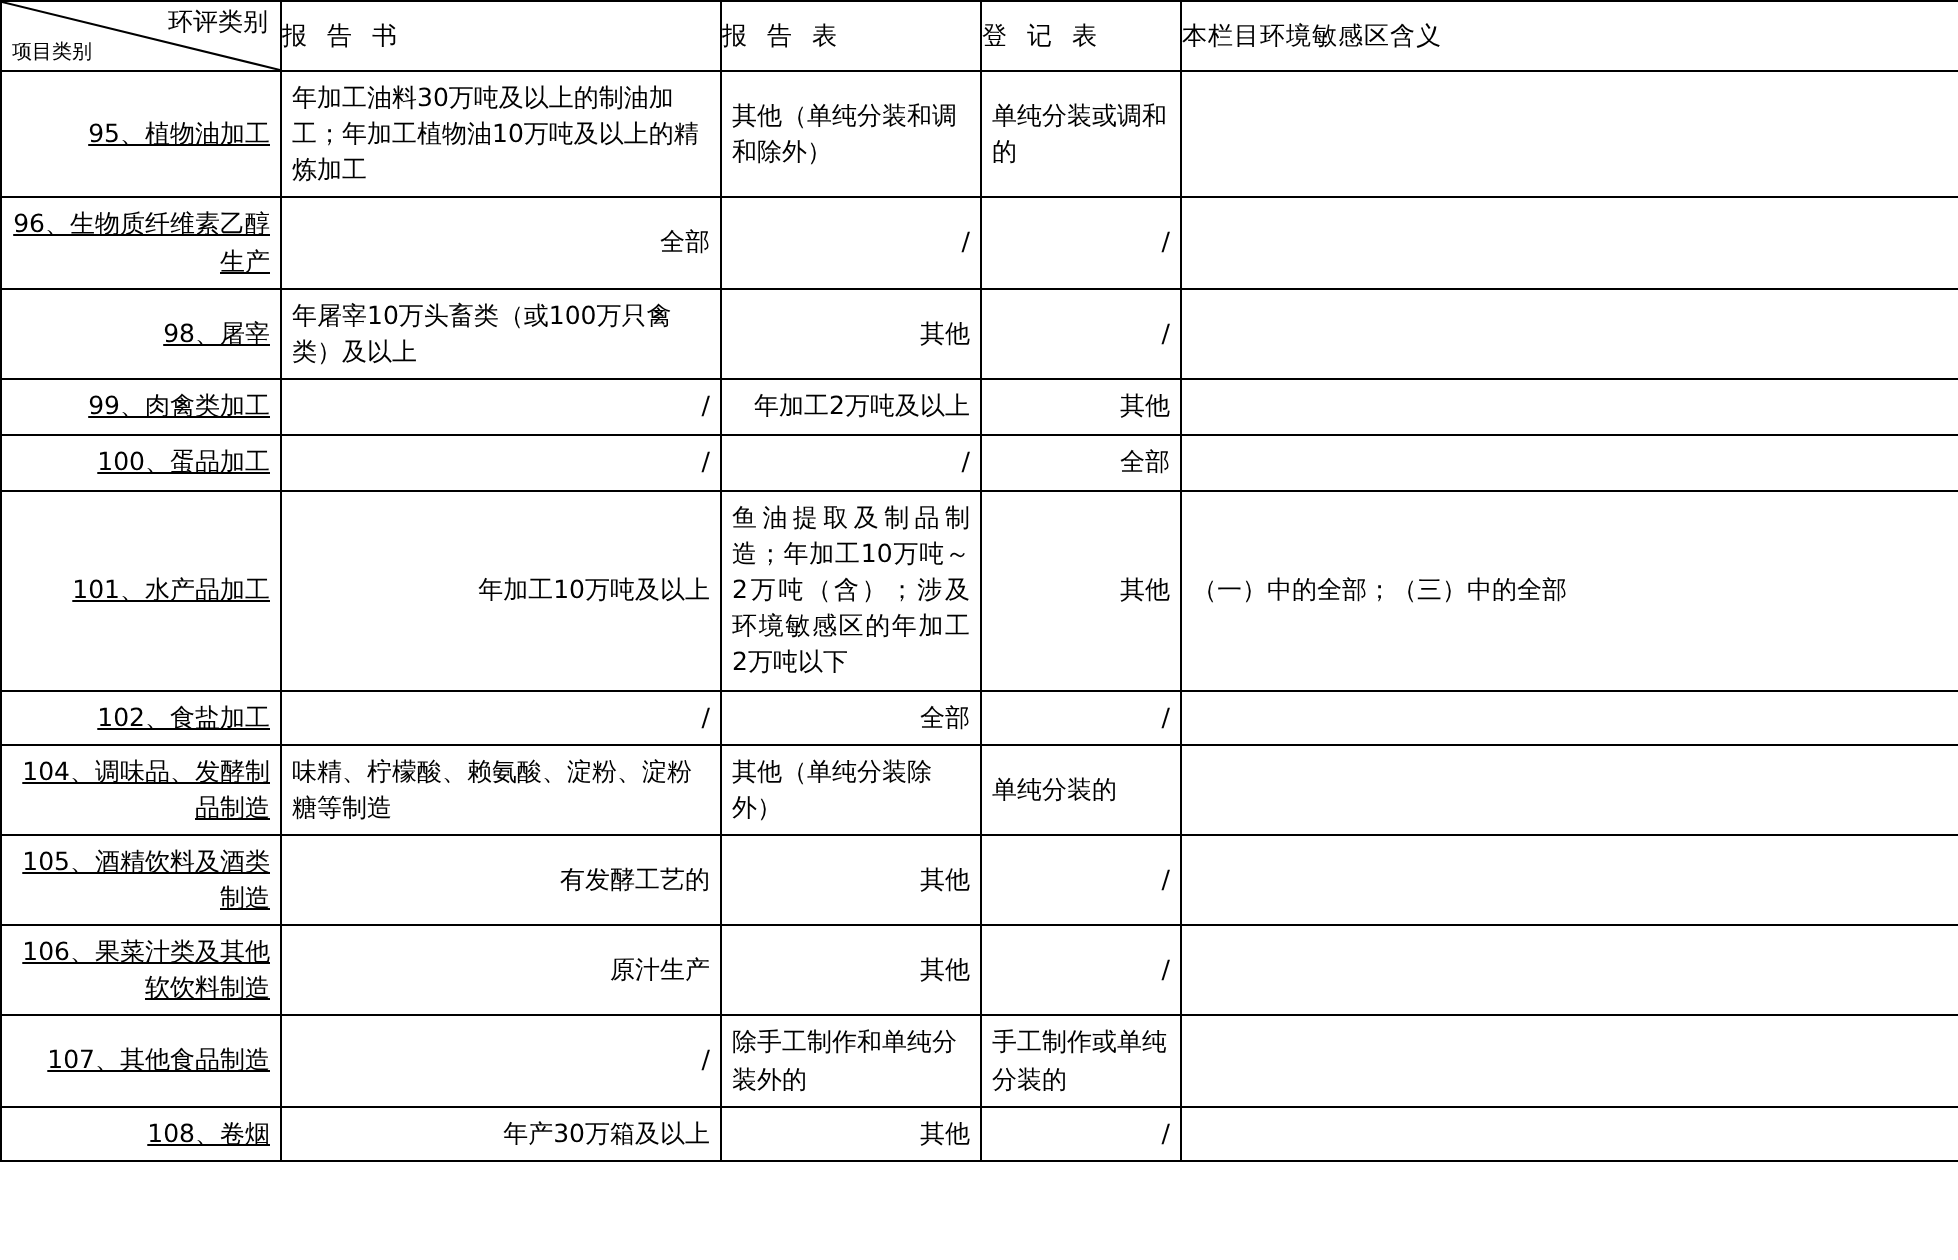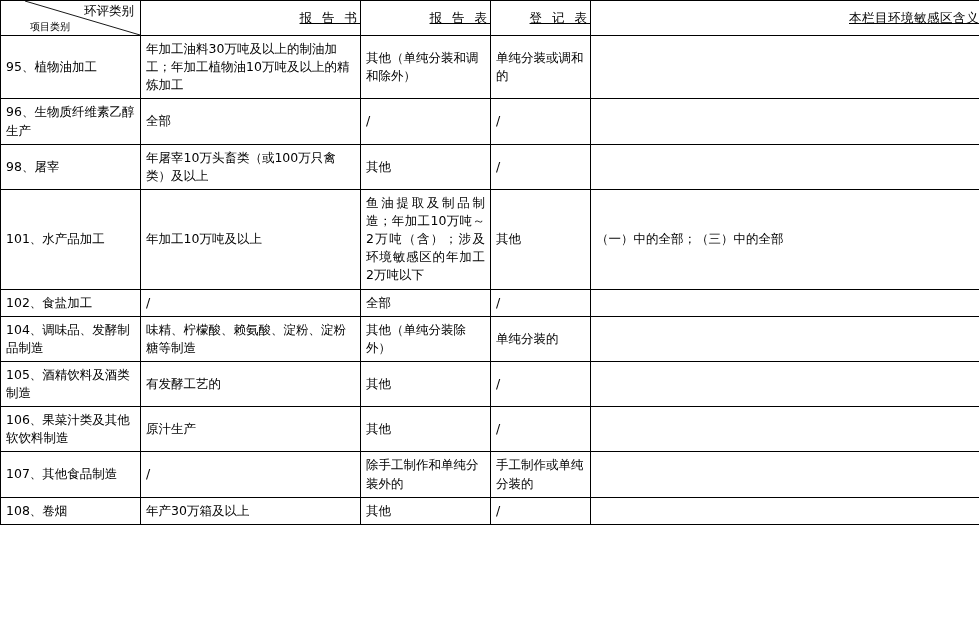--- a/index.html
+++ b/index.html
@@ -39,21 +39,20 @@
 
   
   tr.head td {
     height: 34px;
     padding: 0;
   }
   .corner {
     position: relative;
     height: 34px;
     overflow: hidden;
-    margin-left: 24px;
   }
   .corner .diag {
     position: absolute;
     left: 0;
     top: 0;
     width: 100%;
     height: 100%;
   }
   .corner .lbl-col {
     position: absolute;
@@ -63,36 +62,36 @@
     white-space: nowrap;
   }
   .corner .lbl-row {
     position: absolute;
     left: 5px;
     bottom: 1px;
     font-size: 10px;
     white-space: nowrap;
   }
   .hcenter {
-    text-align: right;
+    text-align: left;
     letter-spacing: 0.5px;
-    text-decoration: underline;
   }
   .hcenter.sp {
     letter-spacing: 3px;
   }
 
   
   td.cat {
-    text-align: left;
+    text-align: right;
     padding-left: 6px;
     padding-right: 4px;
+    text-decoration: underline;
   }
   td.ctr {
-    text-align: left;
+    text-align: right;
   }
   td.lft {
     text-align: left;
   }
   td.just {
     text-align: justify;
     text-justify: inter-ideograph;
   }
 </style>
 </head>
@@ -137,20 +136,34 @@
           <td class="ctr">/</td>
           <td class="just"></td>
         </tr>
         <tr style="height: 44px;">
           <td class="cat">98、屠宰</td>
           <td class="lft">年屠宰10万头畜类（或100万只禽类）及以上</td>
           <td class="ctr">其他</td>
           <td class="ctr">/</td>
           <td class="just"></td>
         </tr>
+        <tr style="height: 28px;">
+          <td class="cat">99、肉禽类加工</td>
+          <td class="ctr">/</td>
+          <td class="ctr">年加工2万吨及以上</td>
+          <td class="ctr">其他</td>
+          <td class="just"></td>
+        </tr>
+        <tr style="height: 28px;">
+          <td class="cat">100、蛋品加工</td>
+          <td class="ctr">/</td>
+          <td class="ctr">/</td>
+          <td class="ctr">全部</td>
+          <td class="just"></td>
+        </tr>
         <tr style="height: 84px;">
           <td class="cat">101、水产品加工</td>
           <td class="ctr">年加工10万吨及以上</td>
           <td class="just">鱼油提取及制品制造；年加工10万吨～2万吨（含）；涉及环境敏感区的年加工2万吨以下</td>
           <td class="ctr">其他</td>
           <td class="just">（一）中的全部；（三）中的全部</td>
         </tr>
         <tr style="height: 26px;">
           <td class="cat">102、食盐加工</td>
           <td class="ctr">/</td>

